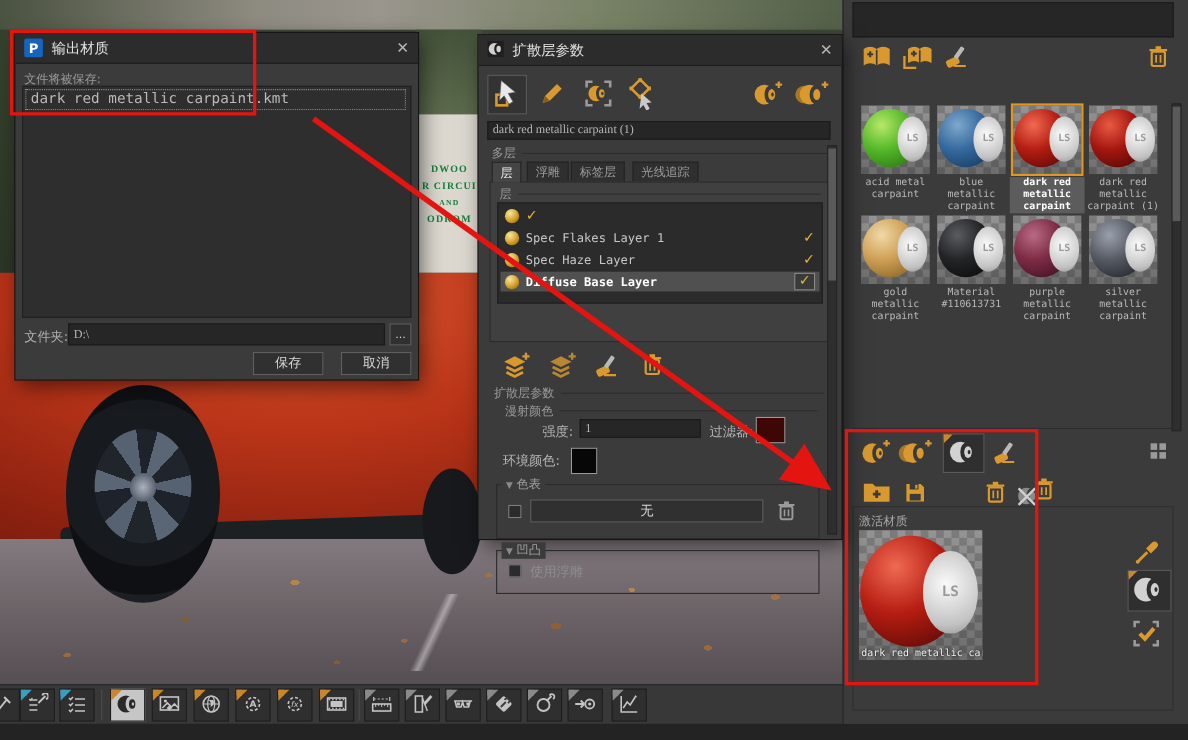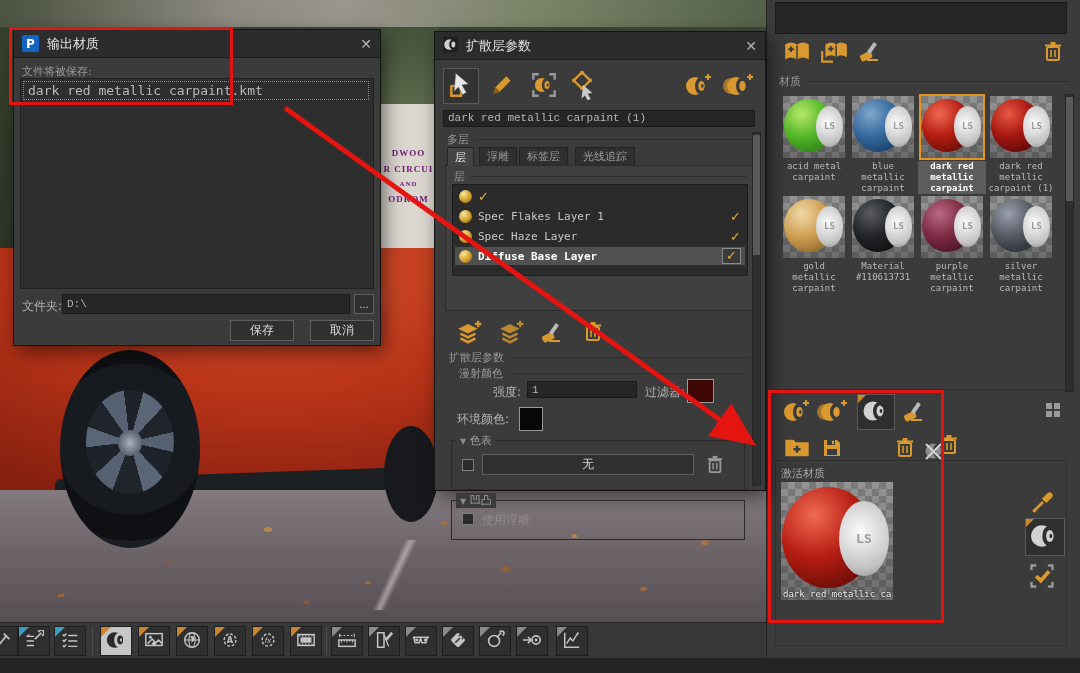--- a/index.html
+++ b/index.html
@@ -10,21 +10,21 @@
   .mono{font-family:"DejaVu Sans Mono","Liberation Mono",monospace;}
 
   
   .photo{left:0;top:0;width:766px;height:622px;background:#40483a;}
   .ph-top{left:0;top:0;width:766px;height:27px;
     background:linear-gradient(90deg,#4a5240,#8d8a80 30%,#9a958d 45%,#7a8468 70%,#55604a);}
   .ph-trees-l{left:0;top:27px;width:16px;height:225px;background:linear-gradient(#36412d,#2c3526);}
   .ph-sliver-trees{left:378px;top:27px;width:60px;height:80px;background:linear-gradient(#44523a,#5c6a4c);}
   .ph-sign{left:380px;top:104px;width:57px;height:144px;background:#dcd8d0;
     display:flex;flex-direction:column;justify-content:center;gap:6px;text-align:center;
-    font-family:"Liberation Serif","DejaVu Serif",serif;color:#701a75;font-weight:bold;}
+    font-family:"Liberation Serif","DejaVu Serif",serif;color:#15803d;font-weight:bold;}
   .ph-sign div{font-size:9px;letter-spacing:1px;white-space:nowrap;overflow:hidden;}
   .ph-sign .tiny{font-size:7px;}
   .ph-red{left:0;top:248px;width:438px;height:260px;
     background:radial-gradient(140% 120% at 62% 8%,#d85530 0%,#b93418 40%,#8c2110 75%,#6e180a 100%);}
   .ph-red::after{content:"";position:absolute;left:30%;top:18%;width:60%;height:10%;
     background:linear-gradient(100deg,transparent,rgba(255,190,140,.35),transparent);transform:rotate(-4deg);}
   .ph-under{left:55px;top:472px;width:430px;height:28px;background:#1d2023;transform:rotate(-2deg);border-radius:6px;}
   .ph-road{left:0;top:490px;width:766px;height:132px;
     background:
       radial-gradient(6px 4px at 12% 20%,#a5713f 60%,transparent 61%),
@@ -59,21 +59,21 @@
   .corner-g::before{border-top-color:#8a8a8a;border-left-color:#8a8a8a;}
   .tbtn.sel{background:#c6c6c6;}
   .tsep{position:absolute;top:627px;width:1px;height:28px;background:#4d4d4d;}
 
   
   .win{background:#3b3b3b;box-shadow:0 0 0 1px #151515,4px 6px 18px rgba(0,0,0,.55);}
   .titlebar{position:absolute;left:0;top:0;right:0;height:28px;background:#2c2c2c;border-bottom:1px solid #1d1d1d;
             display:flex;align-items:center;padding:0 8px;gap:8px;box-sizing:border-box;}
   .titlebar .t{font-size:13px;color:#e2e2e2;}
   .wclose{margin-left:auto;color:#b5b5b5;font-size:14px;cursor:default;}
-  .field{background:#262626;border:1px solid #1a1a1a;color:#b5b5b5;font-family:Liberation Mono, monospace;
+  .field{background:#262626;border:1px solid #1a1a1a;color:#b5b5b5;font-family:Liberation Serif, serif;
          font-size:11px;padding:1px 4px;box-sizing:border-box;}
   input.field{outline:none;}
   .btn{background:#303030;border:1px solid #5f5f5f;color:#d8d8d8;font-size:12px;
        display:flex;align-items:center;justify-content:center;box-sizing:border-box;}
   .grplabel{color:#9a9a9a;font-size:11px;display:flex;align-items:center;gap:6px;}
   .grplabel::after{content:"";flex:1;height:1px;background:#2d2d2d;}
   .gbox{border:1px solid #2b2b2b;box-sizing:border-box;}
   .cbx{width:12px;height:12px;border:1px solid #7d7d7d;background:#2b2b2b;box-sizing:border-box;}
   .chk{color:#e2b037;font-weight:bold;font-size:13px;line-height:1;}
   .chkboxed{border:1px solid #8a8a8a;background:#3a3a3a;padding:0 3px 1px;}
@@ -297,23 +297,20 @@
     </div>
     <div class="pbtn" style="left:276px;top:40px">
       <span><svg width="20" height="22" viewBox="0 0 20 22">
             <rect x="4" y="7" width="12" height="13" rx="1.5" fill="none" stroke="#d9992f" stroke-width="2"></rect>
             <line x1="2" y1="5.5" x2="18" y2="5.5" stroke="#d9992f" stroke-width="2"></line>
             <rect x="7.5" y="2" width="5" height="3" fill="#d9992f"></rect>
             <path d="M8 10v7M12 10v7" stroke="#d9992f" stroke-width="1.6"></path>
           </svg></span>
     </div>
 
-    <div class="abs grplabel" style="left:12px;top:74px;width:290px">
-      <span>材质</span>
-    </div>
 
     <div class="thumb" style="left:16px;top:96px">
         <div class="tball c0"></div>
         <div class="trim">
           <span>LS</span>
         </div>
       </div>
     <div class="thumb" style="left:85px;top:96px">
         <div class="tball c1"></div>
         <div class="trim">

